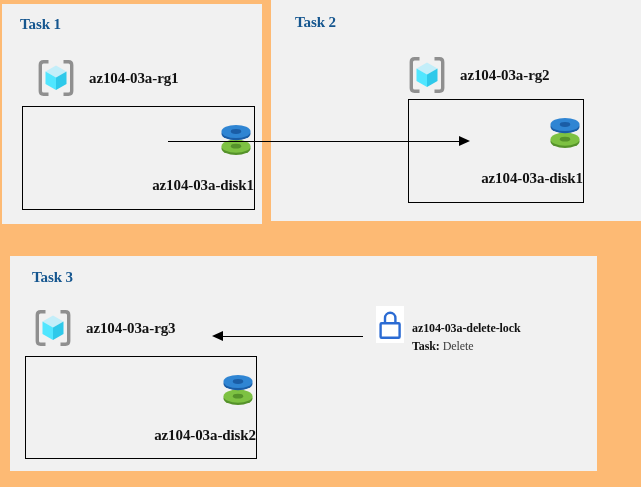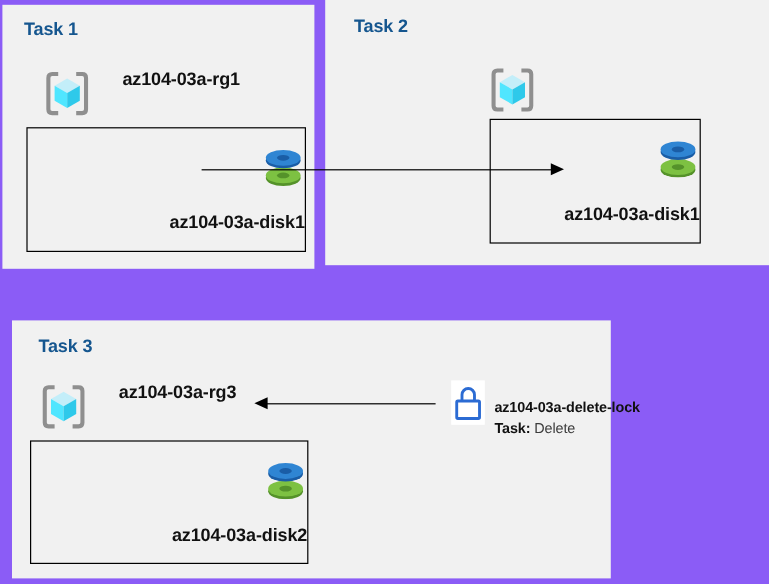--- a/index.html
+++ b/index.html
@@ -1,23 +1,23 @@
 <!DOCTYPE html>
 <html style="--panel-bg: #f1f1f1; --task-label: #15568f; --text: #111111; --box-border: #000000; --arrow: #000000; --lock-blue: #2b6bd3; --disk-blue: #2f85d3; --disk-blue-dark: #1a5da6; --disk-green: #7dc142; --disk-green-dark: #55922a; --cube-top: #c3eef9; --cube-left: #50e6ff; --cube-right: #2ec9ea; --bracket-gray: #8f8f8f;"><head>
 <meta charset="utf-8">
 <style>
   html,body{margin:0;padding:0;background:#fff}
   .canvas{
-    position:relative;width:641px;height:487px;background:#8b5cf6;
-    font-family:Liberation Sans, sans-serif;color:var(--text,#111);
+    position:relative;width:641px;height:487px;background:#fdba74;
+    font-family:Liberation Serif, serif;color:var(--text,#111);
     overflow:hidden;letter-spacing:-0.1px;
   }
   .panel{position:absolute;background:var(--panel-bg,#f1f1f1)}
   .task-label{position:absolute;font-size:15px;font-weight:bold;color:var(--task-label,#15568f);white-space:nowrap}
-  .rg-row{position:absolute;display:flex;gap:26px;height:40px}
+  .rg-row{position:absolute;display:flex;align-items:center;gap:13px;height:40px}
   .rg-name{font-size:15px;font-weight:bold;white-space:nowrap}
   .resource-box{
     position:absolute;border:1.4px solid var(--box-border,#000);
     display:flex;flex-direction:column;align-items:flex-end;justify-content:center;gap:22px;
     box-sizing:border-box;
   }
   .resource-name{font-size:15px;font-weight:bold;white-space:nowrap}
   .hline{position:absolute;height:0;border-top:1.5px solid var(--arrow,#000)}
   .arrow-right{position:absolute;width:0;height:0;border-top:5.5px solid transparent;border-bottom:5.5px solid transparent;border-left:11px solid var(--arrow,#000)}
   .arrow-left{position:absolute;width:0;height:0;border-top:5.5px solid transparent;border-bottom:5.5px solid transparent;border-right:11px solid var(--arrow,#000)}
@@ -65,36 +65,37 @@
     <div class="task-label" style="left:24px;top:14px">Task 2</div>
 
     <div class="rg-row" style="left:136px;top:55px">
       <svg width="40" height="40" viewBox="0 0 40 40">
         <path d="M12.5 3.7 H7.5 Q4.3 3.7 4.3 6.9 V33.1 Q4.3 36.3 7.5 36.3 H12.5" fill="none" stroke="var(--bracket-gray,#8f8f8f)" stroke-width="3.4"></path>
         <path d="M27.5 3.7 H32.5 Q35.7 3.7 35.7 6.9 V33.1 Q35.7 36.3 32.5 36.3 H27.5" fill="none" stroke="var(--bracket-gray,#8f8f8f)" stroke-width="3.4"></path>
         <polygon points="20,7.5 30.5,13.5 20,19.5 9.5,13.5" fill="var(--cube-top,#c3eef9)"></polygon>
         <polygon points="9.5,13.5 20,19.5 20,32 9.5,26" fill="var(--cube-left,#50e6ff)"></polygon>
         <polygon points="30.5,13.5 20,19.5 20,32 30.5,26" fill="var(--cube-right,#2ec9ea)"></polygon>
       </svg>
+      <span class="rg-name">az104-03a-rg2</span>
     </div>
 
     <div class="resource-box" style="left:137px;top:99px;width:176px;height:104px">
       <svg width="36" height="33" viewBox="0 0 36 33">
         <ellipse cx="18" cy="26.4" rx="14.5" ry="6.6" fill="var(--disk-green-dark,#55922a)"></ellipse>
         <ellipse cx="18" cy="24.2" rx="14.5" ry="6.6" fill="var(--disk-green,#7dc142)"></ellipse>
         <ellipse cx="18" cy="24.2" rx="5.2" ry="2.4" fill="var(--disk-green-dark,#55922a)"></ellipse>
         <ellipse cx="18" cy="11.7" rx="14.5" ry="6.6" fill="var(--disk-blue-dark,#1a5da6)"></ellipse>
         <ellipse cx="18" cy="9.5" rx="14.5" ry="6.6" fill="var(--disk-blue,#2f85d3)"></ellipse>
         <ellipse cx="18" cy="9.5" rx="5.2" ry="2.4" fill="var(--disk-blue-dark,#1a5da6)"></ellipse>
       </svg>
       <span class="resource-name">az104-03a-disk1</span>
     </div>
   </section>
 
-  <section class="panel" style="left:10px;top:267px;width:499px;height:215px">
+  <section class="panel" style="left:10px;top:256px;width:587px;height:215px">
     <div class="task-label" style="left:22px;top:13px">Task 3</div>
 
     <div class="rg-row" style="left:23px;top:52px">
       <svg width="40" height="40" viewBox="0 0 40 40">
         <path d="M12.5 3.7 H7.5 Q4.3 3.7 4.3 6.9 V33.1 Q4.3 36.3 7.5 36.3 H12.5" fill="none" stroke="var(--bracket-gray,#8f8f8f)" stroke-width="3.4"></path>
         <path d="M27.5 3.7 H32.5 Q35.7 3.7 35.7 6.9 V33.1 Q35.7 36.3 32.5 36.3 H27.5" fill="none" stroke="var(--bracket-gray,#8f8f8f)" stroke-width="3.4"></path>
         <polygon points="20,7.5 30.5,13.5 20,19.5 9.5,13.5" fill="var(--cube-top,#c3eef9)"></polygon>
         <polygon points="9.5,13.5 20,19.5 20,32 9.5,26" fill="var(--cube-left,#50e6ff)"></polygon>
         <polygon points="30.5,13.5 20,19.5 20,32 30.5,26" fill="var(--cube-right,#2ec9ea)"></polygon>
       </svg>

